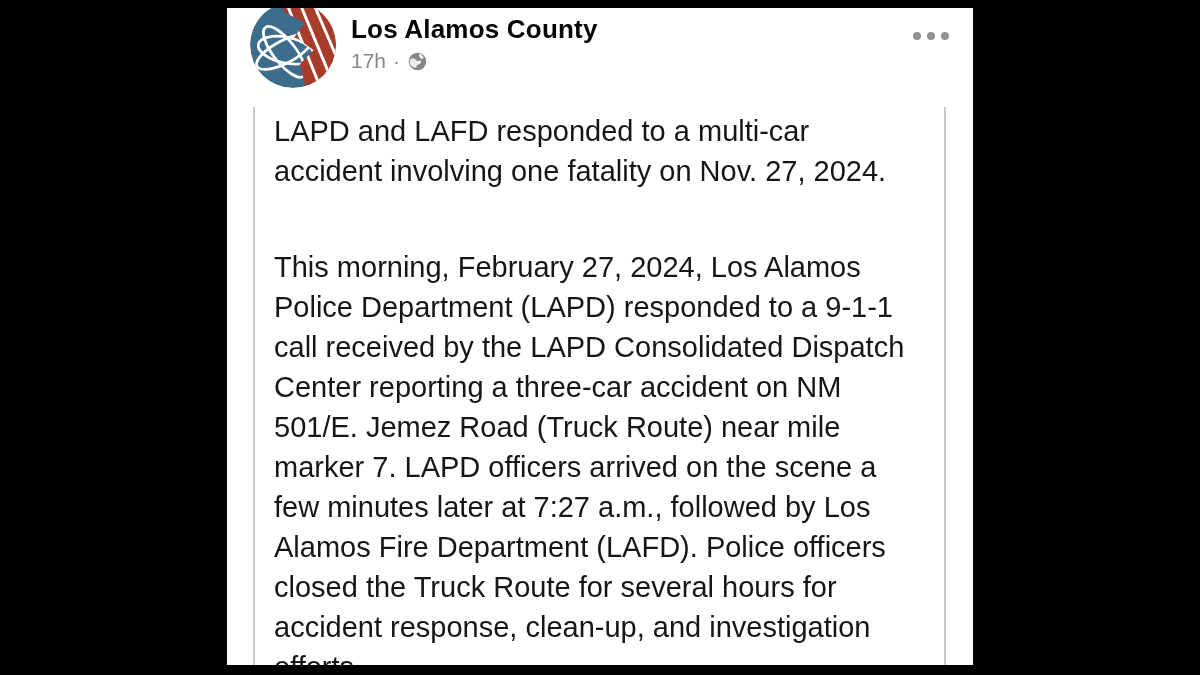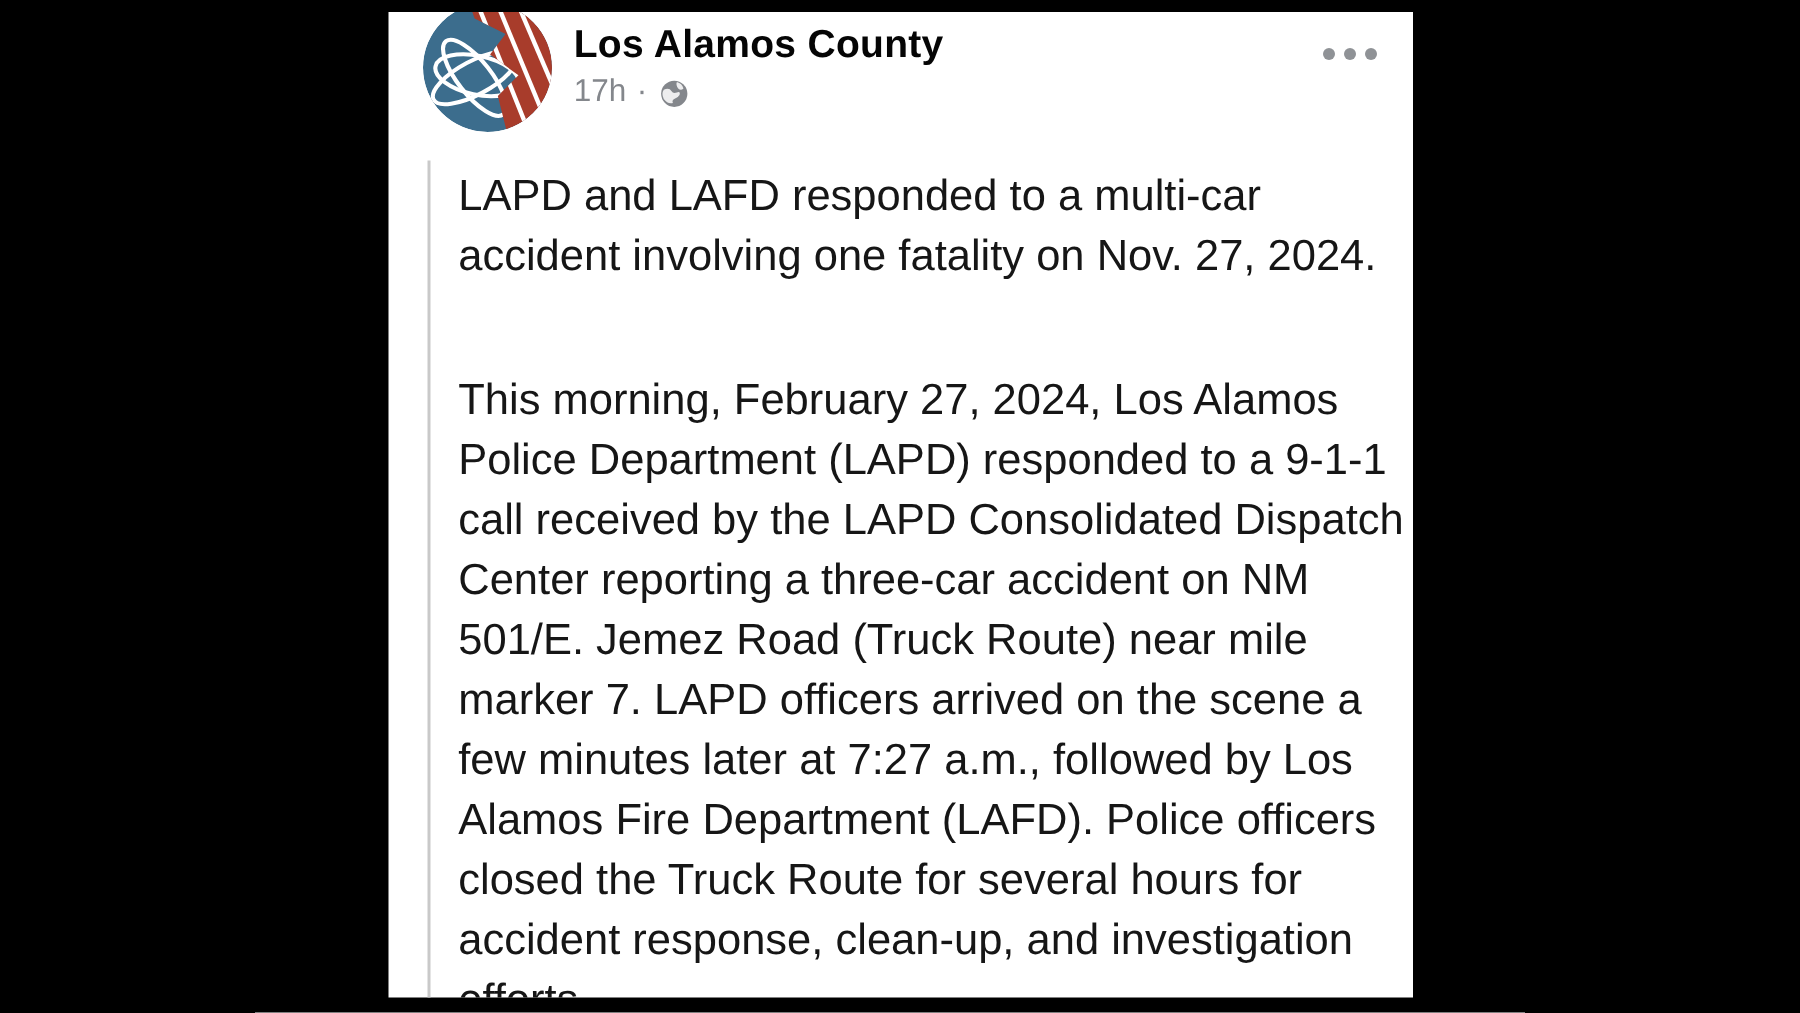--- a/index.html
+++ b/index.html
@@ -4,21 +4,21 @@
 <style>
   html,body{margin:0;padding:0;}
   body{
     width:1200px;height:675px;
     background:#000;
     font-family:"Liberation Sans", sans-serif;
     overflow:hidden;
   }
   .card{
     position:relative;
-    width:683px;height:657px;
+    width:746px;height:657px;
     margin:8px auto 0 auto;
     background:#ffffff;
     overflow:hidden;
   }
   .post-header{
     display:flex;
     align-items:flex-start;
     height:80px;
     padding:0 20px 0 23px;
   }
@@ -38,21 +38,21 @@
   .author-name{
     font-size:26px;
     font-weight:bold;
     color:#050505;
     letter-spacing:0.2px;
     line-height:30px;
     cursor:pointer;
   }
   .meta-row{
     display:flex;
-    align-items:flex-end;
+    align-items:center;
     margin-top:5px;
     font-size:21px;
     color:#84878c;
   }
   .meta-row .timestamp{cursor:pointer;}
   .meta-row .dot-sep{margin:0 7px;}
   .globe{width:21px;height:21px;display:inline-block;}
   .menu-btn{
     margin-left:auto;
     margin-top:20px;

